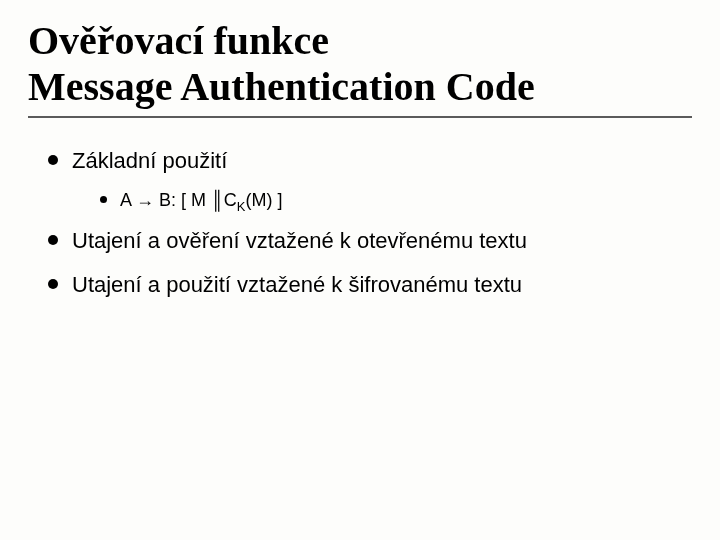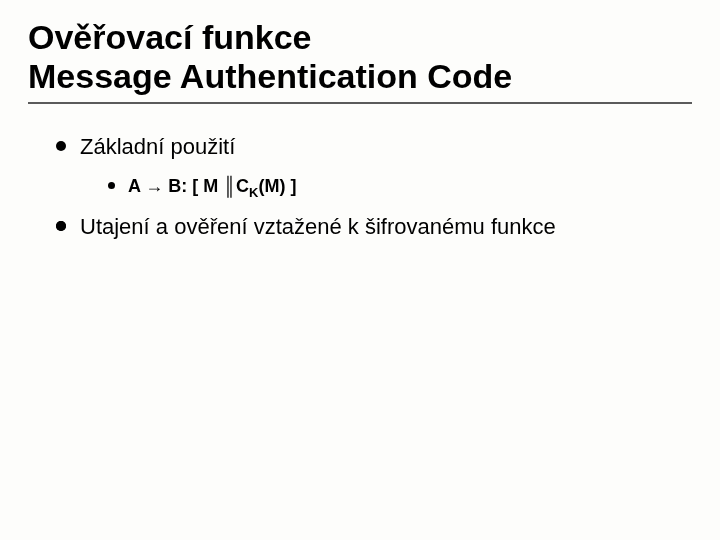--- a/index.html
+++ b/index.html
@@ -12,33 +12,34 @@
     color: #000;
     overflow: hidden;
   }
   .slide {
     box-sizing: border-box;
     width: 720px;
     height: 540px;
     padding: 18px 28px 28px 28px;
   }
   .title {
-    font-size: 34px;
+    font-size: 40px;
     font-weight: 700;
     line-height: 1.15;
     margin: 0 0 4px 0;
+    font-family: Liberation Serif, serif;
   }
   .rule {
     height: 2px;
     background: #5b5b5b;
     margin: 6px 0 28px 0;
   }
   ul.lvl1 {
     list-style: none;
-    margin: 16px;
+    margin: 8px;
     padding: 0 0 0 8px;
   }
   ul.lvl1 > li {
     position: relative;
     padding-left: 28px;
     font-size: 22px;
     line-height: 1.35;
     margin-bottom: 14px;
   }
   ul.lvl1 > li::before {
@@ -48,21 +49,20 @@
     top: 9px;
     width: 10px;
     height: 10px;
     background: #000;
     border-radius: 50%;
   }
   ul.lvl2 {
     list-style: none;
     margin: 12px 0 10px 0;
     padding: 0 0 0 26px;
-    font-weight: bold;
   }
   ul.lvl2 > li {
     position: relative;
     padding-left: 22px;
     font-size: 18px;
     line-height: 1.35;
     margin-bottom: 6px;
   }
   ul.lvl2 > li::before {
     content: "";
@@ -91,20 +91,21 @@
     <li>
       <span>Základní použití</span>
       <ul class="lvl2">
         <li>
           <span>A → B: [ M ║C</span><span class="sub">K</span><span>(M) ]</span><span class="sub"></span><span></span><span class="sub"></span><span></span>
         </li>
       </ul>
     </li>
 
     <li>
+      <span>Utajení a ověření vztažené k otevřenému textu</span>
     </li>
 
     <li>
-      <span>Utajení a ověření vztažené k šifrovanému funkce</span>
+      <span>Utajení a použití vztažené k šifrovanému textu</span>
     </li>
 
   </ul>
 </div>
 
 </body></html>

